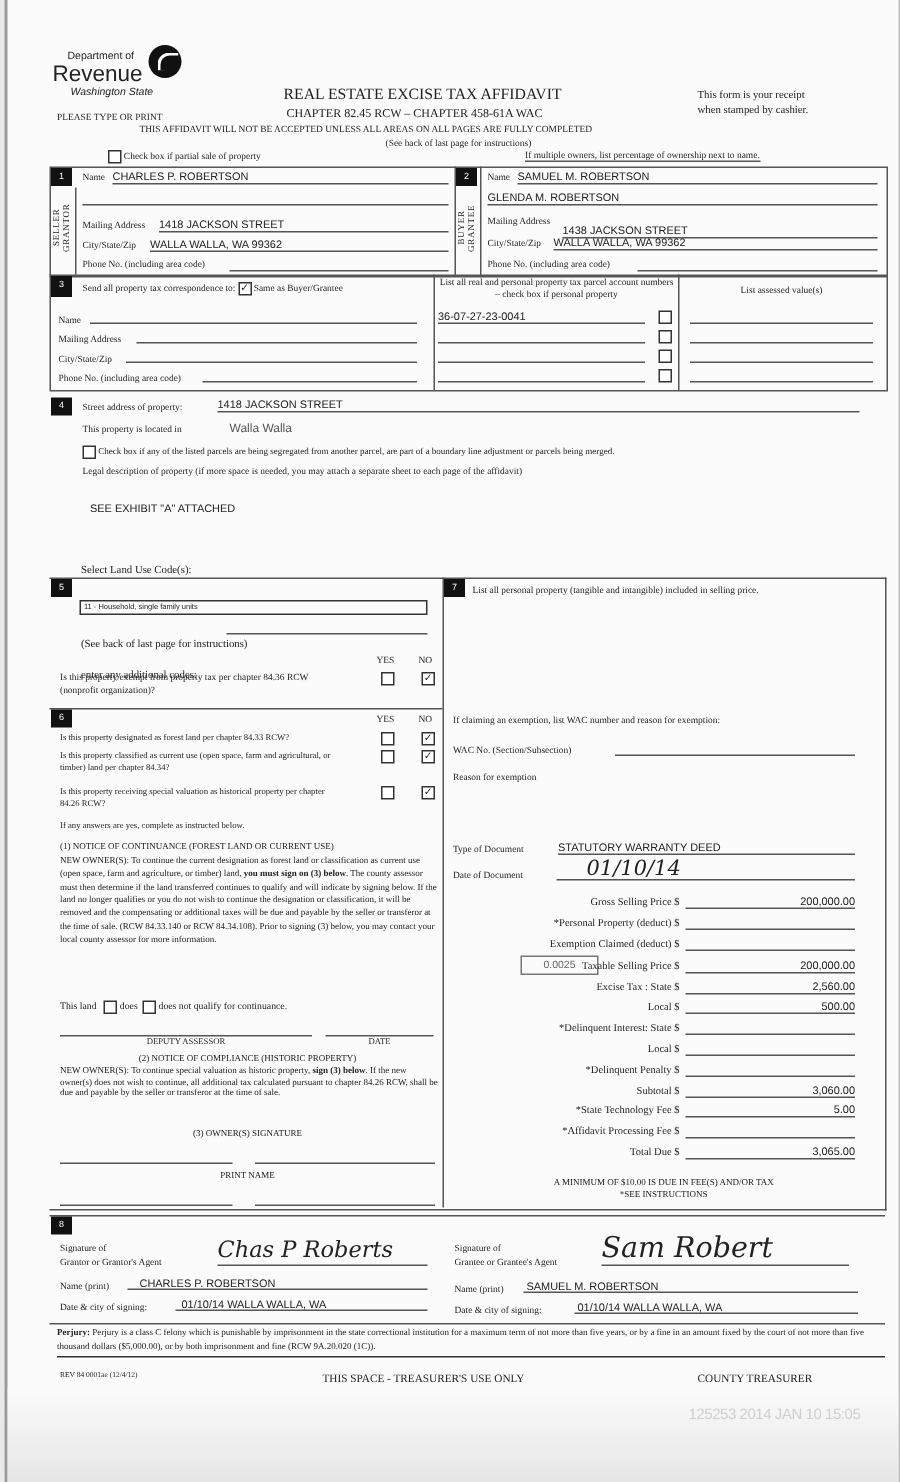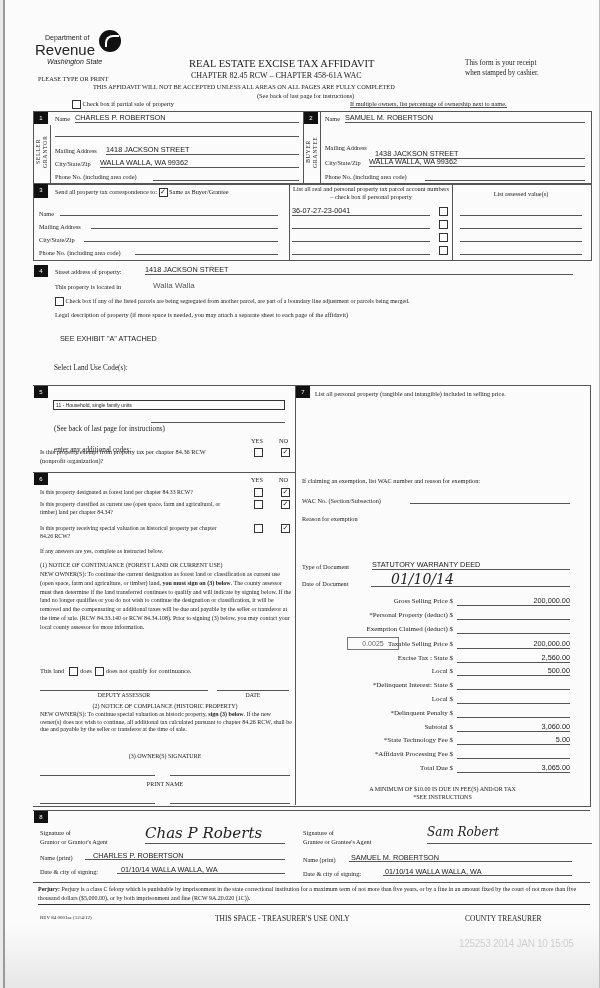--- a/index.html
+++ b/index.html
@@ -61,20 +61,21 @@
   <div class="abs tiny" style="left:50px;top:160px;">City/State/Zip</div>
   <div class="line typed" style="left:95px;top:158px;width:199px;">WALLA WALLA, WA  99362</div>
   <div class="abs tiny" style="left:50px;top:173px;">Phone No. (including area code)</div>
   <div class="line typed" style="left:148px;top:171px;width:146px;"></div>
 
   <div class="num" style="left:299px;top:112px;">2</div>
   <div class="vert" style="left:300px;top:127px;width:15px;height:50px;">BUYER GRANTEE</div>
   <div class="abs" style="left:315px;top:111px;width:1px;height:73px;background:#555;"></div>
   <div class="abs tiny" style="left:320px;top:115px;">Name</div>
   <div class="line typed" style="left:340px;top:113px;width:240px;">SAMUEL M. ROBERTSON</div>
+  <div class="line typed" style="left:320px;top:127px;width:260px;">GLENDA M. ROBERTSON</div>
   <div class="abs tiny" style="left:320px;top:144px;">Mailing Address</div>
   <div class="line typed" style="left:370px;top:149px;width:210px;">1438 JACKSON STREET</div>
   <div class="abs tiny" style="left:320px;top:159px;">City/State/Zip</div>
   <div class="line typed" style="left:364px;top:157px;width:216px;">WALLA WALLA, WA  99362</div>
   <div class="abs tiny" style="left:320px;top:173px;">Phone No. (including area code)</div>
   <div class="line typed" style="left:420px;top:171px;width:160px;"></div>
 
   <div class="box" style="left:28px;top:183px;width:557px;height:76px;"></div>
   <div class="abs" style="left:284px;top:183px;width:1px;height:77px;background:#555;"></div>
   <div class="abs" style="left:447px;top:183px;width:1px;height:77px;background:#555;"></div>
@@ -119,21 +120,21 @@
     <span>Check box if any of the listed parcels are being segregated from another parcel, are part of a boundary line adjustment or parcels being merged.</span>
   </div>
   <div class="abs tiny" style="left:50px;top:311px;">Legal description of property (if more space is needed, you may attach a separate sheet to each page of the affidavit)</div>
   <div class="abs typed" style="left:55px;top:334px;">SEE EXHIBIT "A" ATTACHED</div>
 
   <div class="box" style="left:28px;top:385px;width:557px;height:420px;border-left:none;"></div>
   <div class="abs" style="left:290px;top:385px;width:1px;height:420px;background:#555;"></div>
   <div class="abs" style="left:28px;top:472px;width:262px;height:1px;background:#555;"></div>
 
   <div class="num" style="left:29px;top:386px;">5</div>
-  <div class="abs sm" style="left:49px;top:364px;">Select Land Use Code(s):</div>
+  <div class="abs sm" style="left:49px;top:376px;">Select Land Use Code(s):</div>
   <div class="abs" style="left:48px;top:400px;width:228px;height:8px;border:1px solid #333;font-family:'Liberation Sans',sans-serif;font-size:5px;line-height:8px;padding-left:2px;">11 - Household, single family units</div>
   <div class="abs sm" style="left:49px;top:414px;margin-top:32px;">enter any additional codes:</div>
   <div class="line" style="left:146px;top:413px;width:134px;"></div>
   <div class="abs sm" style="left:49px;top:425px;">(See back of last page for instructions)</div>
   <div class="abs tiny" style="left:246px;top:437px;">YES</div>
   <div class="abs tiny" style="left:274px;top:437px;">NO</div>
   <div class="abs tiny" style="left:35px;top:448px;width:190px;line-height:8.5px;">Is this property exempt from property tax per chapter 84.36 RCW (nonprofit organization)?</div>
   <div class="cbabs" style="left:249px;top:448px;"></div>
   <div class="cbabs" style="left:276px;top:448px;">✓</div>
 
@@ -232,21 +233,21 @@
   <div class="abs tiny" style="left:35px;top:829px;">Signature of</div>
   <div class="abs tiny b" style="left:35px;top:838px;">Grantor or Grantor's Agent</div>
   <div class="line hand" style="left:140px;top:825px;width:140px;height:18px;font-size:15px;line-height:16px;">Chas P Roberts</div>
   <div class="abs tiny" style="left:35px;top:854px;">Name (print)</div>
   <div class="line typed" style="left:80px;top:851px;width:200px;padding-left:8px;box-sizing:border-box;">CHARLES P. ROBERTSON</div>
   <div class="abs tiny" style="left:35px;top:868px;">Date &amp; city of signing:</div>
   <div class="line typed" style="left:112px;top:865px;width:168px;padding-left:4px;box-sizing:border-box;">01/10/14  WALLA WALLA, WA</div>
 
   <div class="abs tiny" style="left:298px;top:829px;">Signature of</div>
   <div class="abs tiny b" style="left:298px;top:838px;">Grantee or Grantee's Agent</div>
-  <div class="line hand" style="left:422px;top:824px;width:165px;height:19px;font-size:12px;line-height:16px;">Sam Robert</div>
+  <div class="line hand" style="left:396px;top:824px;width:165px;height:19px;font-size:19px;line-height:16px;">Sam Robert</div>
   <div class="abs tiny" style="left:298px;top:856px;">Name (print)</div>
   <div class="line typed" style="left:344px;top:853px;width:223px;padding-left:2px;box-sizing:border-box;">SAMUEL M. ROBERTSON</div>
   <div class="abs tiny" style="left:298px;top:870px;">Date &amp; city of signing:</div>
   <div class="line typed" style="left:378px;top:867px;width:189px;padding-left:2px;box-sizing:border-box;">01/10/14  WALLA WALLA, WA</div>
 
   <div class="abs" style="left:28px;top:882px;width:557px;border-top:1px solid #555;"></div>
   <div class="abs" style="left:33px;top:885px;width:552px;font-size:6px;line-height:9px;border-bottom:1px solid #333;padding-bottom:1px;">
     <b>Perjury:</b>
     <span>Perjury is a class C felony which is punishable by imprisonment in the state correctional institution for a maximum term of not more than five years, or by a fine in an amount fixed by the court of not more than five thousand dollars ($5,000.00), or by both imprisonment and fine (RCW 9A.20.020 (1C)).</span>
   </div>

